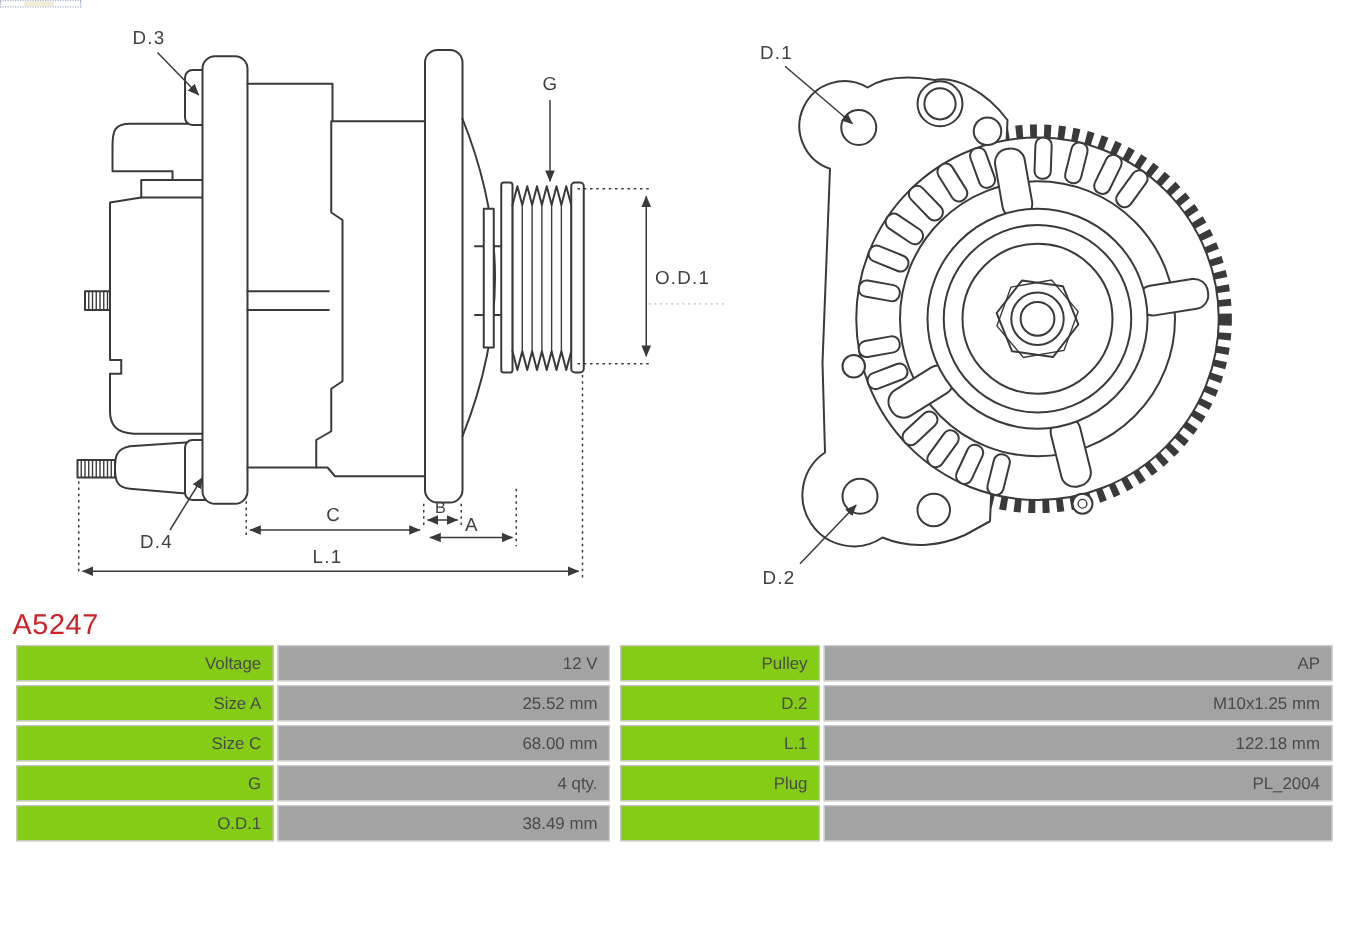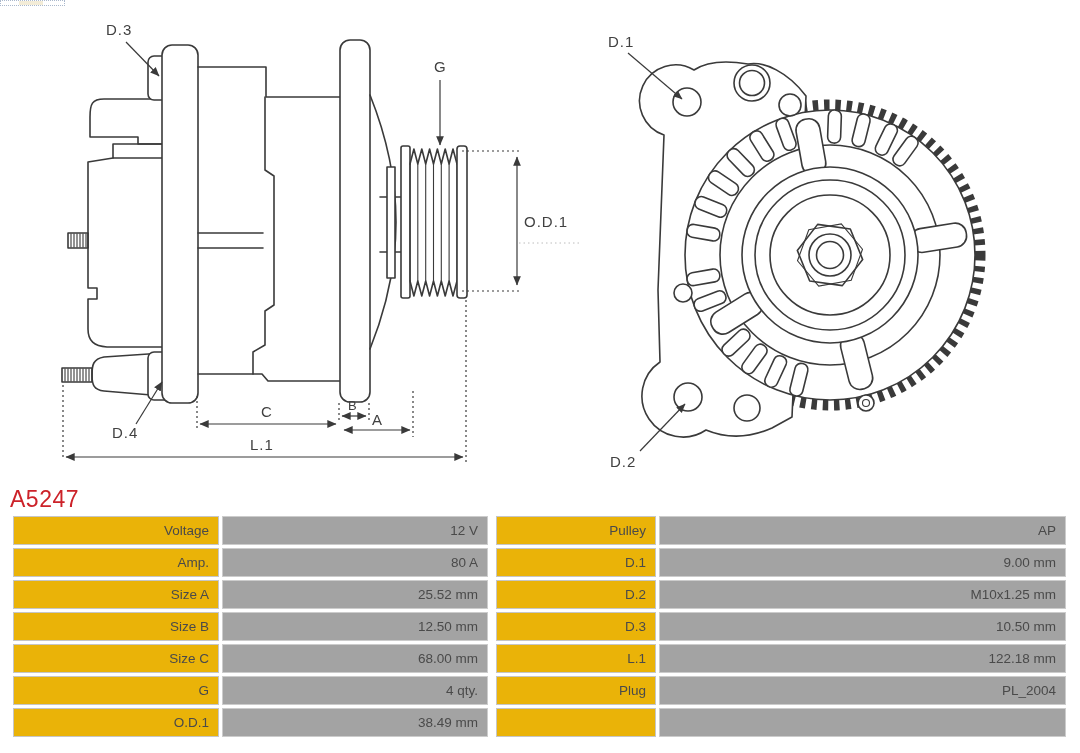--- a/index.html
+++ b/index.html
@@ -17,21 +17,21 @@
   .dim{fill:none;stroke:#3a3a3a;stroke-width:1.2;}
   .dot{fill:none;stroke:#3a3a3a;stroke-width:1.2;stroke-dasharray:2 3;}
   .faint{fill:none;stroke:#bcbcbc;stroke-width:1;stroke-dasharray:1.5 3;}
   .teeth{fill:none;stroke:#3a3a3a;stroke-width:11;stroke-dasharray:5.5 5.8;}
   text.lbl{font-family:"Liberation Sans",sans-serif;font-size:15px;fill:#414141;letter-spacing:1px;}
 
   .partno{position:absolute;left:10px;top:486px;font-size:23px;color:#cc2229;letter-spacing:0.5px;}
 
   table.spec{position:absolute;left:10px;top:513px;border-collapse:separate;border-spacing:3px;table-layout:fixed;width:1059px;}
   table.spec td{height:27px;font-size:13.5px;color:#4a4a4a;text-align:right;padding:0 9px;border:1px solid #ccc;background:#a3a3a3;overflow:hidden;white-space:nowrap;}
-  table.spec td.lab{background:#eab308;border-color:#c6c6c6;text-align:right;}
+  table.spec td.lab{background:#84cc16;border-color:#c6c6c6;text-align:right;}
   table.spec td.sp{border:none;background:transparent;padding:0;}
 </style>
 </head>
 <body>
 
 <div class="page">
 
   <div class="artifact">
       <div class="beige"></div>
     </div>
@@ -192,41 +192,27 @@
     </colgroup>
     <tbody>
         <tr>
       <td class="lab">Voltage</td>
       <td>12 V</td>
       <td class="sp"></td>
       <td class="lab">Pulley</td>
       <td>AP</td>
     </tr>
     <tr>
-      <td class="lab">Amp.</td>
-      <td>80 A</td>
-      <td class="sp"></td>
-      <td class="lab">D.1</td>
-      <td>9.00 mm</td>
-    </tr>
-    <tr>
       <td class="lab">Size A</td>
       <td>25.52 mm</td>
       <td class="sp"></td>
       <td class="lab">D.2</td>
       <td>M10x1.25 mm</td>
     </tr>
     <tr>
-      <td class="lab">Size B</td>
-      <td>12.50 mm</td>
-      <td class="sp"></td>
-      <td class="lab">D.3</td>
-      <td>10.50 mm</td>
-    </tr>
-    <tr>
       <td class="lab">Size C</td>
       <td>68.00 mm</td>
       <td class="sp"></td>
       <td class="lab">L.1</td>
       <td>122.18 mm</td>
     </tr>
     <tr>
       <td class="lab">G</td>
       <td>4 qty.</td>
       <td class="sp"></td>

